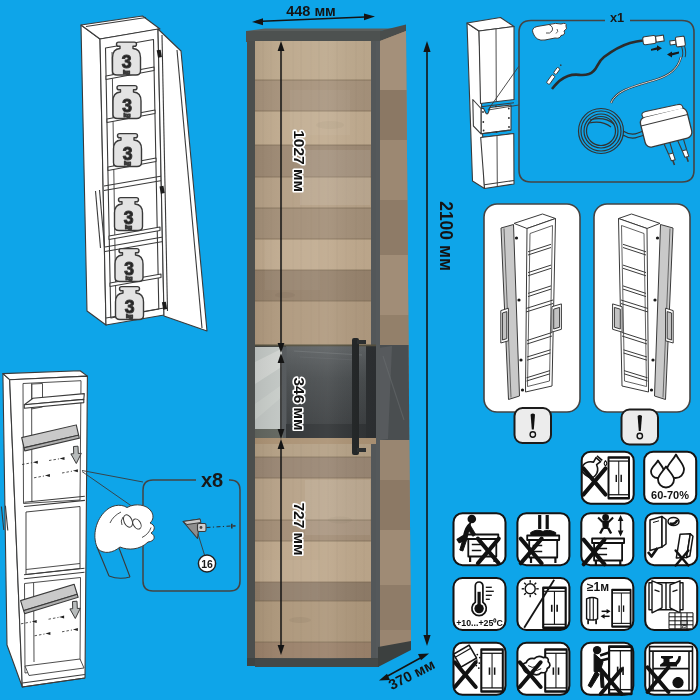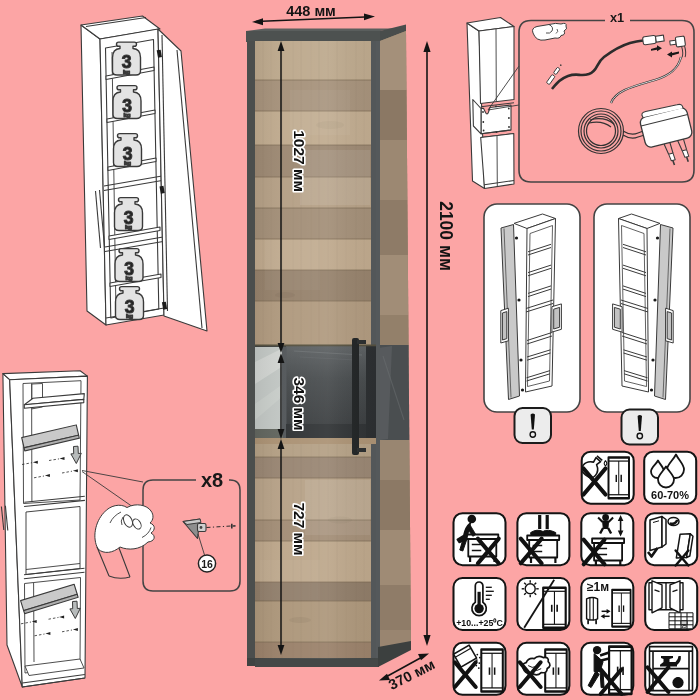--- a/index.html
+++ b/index.html
@@ -1,16 +1,16 @@
 <!DOCTYPE html>
 <html><head>
 <meta charset="utf-8">
 <style>
   html,body{margin:0;padding:0;background:#ffffff;}
-  #page{position:relative;width:700px;height:700px;background:#fca5a5;overflow:hidden;
+  #page{position:relative;width:700px;height:700px;background:#0ea5e9;overflow:hidden;
         font-family:"Liberation Sans", sans-serif;}
   svg{position:absolute;left:0;top:0;}
   text{font-family:"Liberation Sans", sans-serif;}
 </style>
 </head>
 <body>
 <div id="page">
 <svg width="700" height="700" viewBox="0 0 700 700">
 <defs>
 

